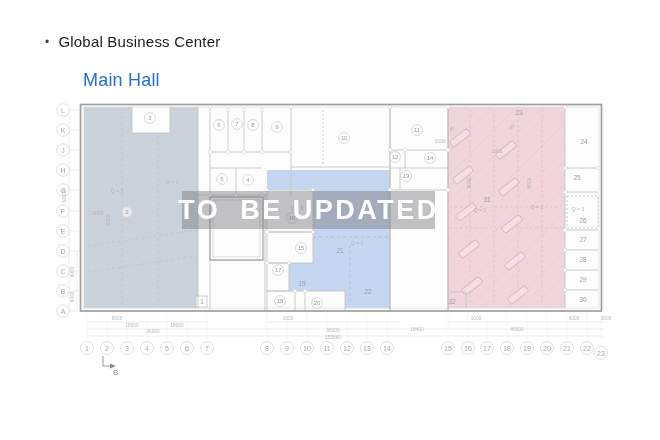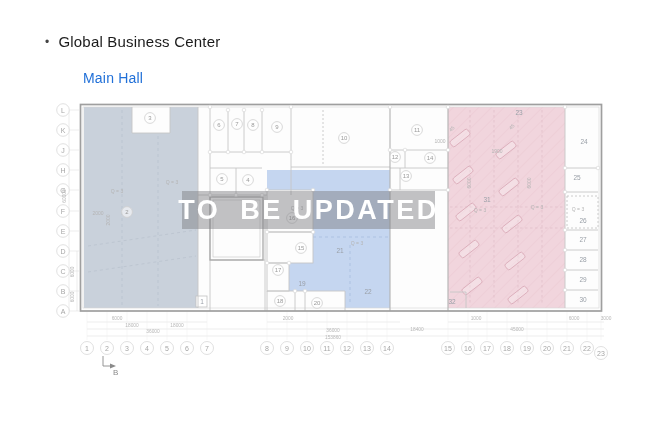--- a/index.html
+++ b/index.html
@@ -1,21 +1,21 @@
 <!DOCTYPE html>
 <html style="--accent: #2170d8; --band: rgba(125,125,129,0.47); --watermark-text: #ffffff; --region-left: #c9d1db; --region-mid: #c5d6f0; --region-right: #f1d5dd; --wall-dark: #9f9f9f; --wall: #c6c6c6; --grid-text: #a6a6a6; --dim-text: #b8b8b8;"><head>
 <meta charset="utf-8">
 <style>
   html,body{margin:0;padding:0;}
   .page{position:relative;width:660px;height:440px;background:#ffffff;overflow:hidden;
         font-family:"Liberation Sans",sans-serif;}
   .bullet-row{position:absolute;left:45px;top:33px;display:flex;align-items:center;gap:9px;
               font-size:15px;color:#1b1b1b;font-weight:500;letter-spacing:.2px;}
   .bullet-dot{font-size:12px;color:#444;line-height:1;}
-  .hall-title{position:absolute;left:83px;top:70px;font-size:14px;font-weight:500;
+  .hall-title{position:absolute;left:83px;top:70px;font-size:18px;font-weight:500;
               color:var(--accent,#2170d8);letter-spacing:.2px;}
   .plan-svg{position:absolute;left:0;top:0;}
   .watermark-band{position:absolute;left:182px;top:191px;width:253px;height:38px;
                   background:var(--band,rgba(125,125,129,.47));
                   display:flex;align-items:center;justify-content:center;}
   .watermark-text{color:var(--watermark-text,#fff);font-size:27px;font-weight:700;
                   letter-spacing:2.5px;white-space:pre;line-height:1;}
   text{font-family:"Liberation Sans",sans-serif;}
 </style>
 </head>

